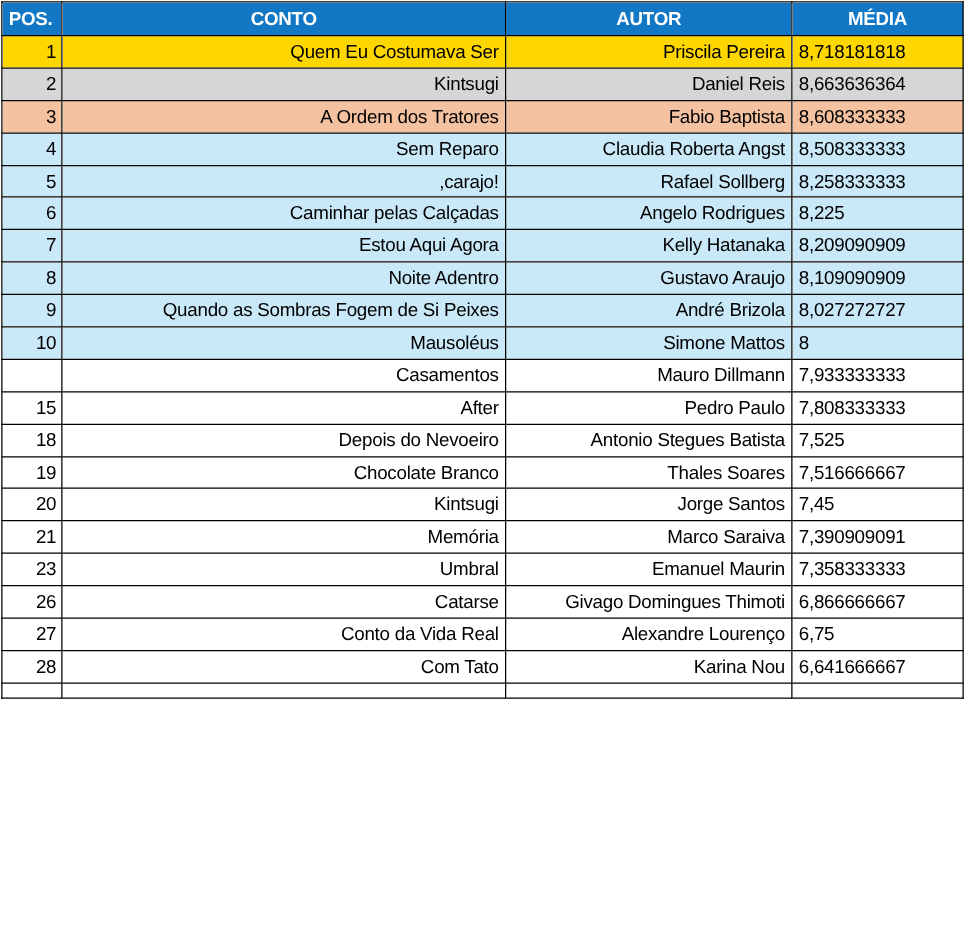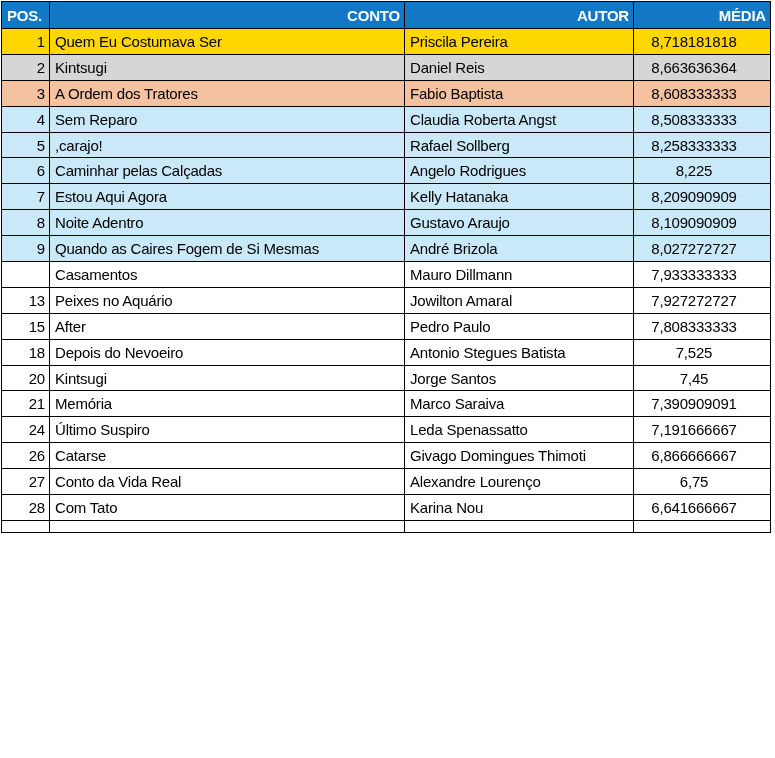--- a/index.html
+++ b/index.html
@@ -29,30 +29,30 @@
     line-height: 1;
     overflow: hidden;
     white-space: nowrap;
     letter-spacing: -0.2px;
   }
   thead tr { height: 27px; }
   th {
     background: var(--header_bg, #1277C5);
     color: var(--header_text, #fff);
     font-weight: 700;
-    text-align: right;
+    text-align: center;
     padding: 0 4px;
   }
   th.pos { text-align: left; padding-left: 5px; }
   tbody tr { height: 25.9px; }
   td { color: #000; padding: 0 5px; background: var(--row_bg, #fff); }
   td.pos   { text-align: right; padding-right: 4px; }
-  td.conto { text-align: left; }
-  td.autor { text-align: left; }
-  td.media { text-align: center; padding-right: 21px; }
+  td.conto { text-align: right; }
+  td.autor { text-align: right; }
+  td.media { text-align: left; padding-right: 21px; }
   tr.hl-gold   td { background: var(--gold); }
   tr.hl-silver td { background: var(--silver); }
   tr.hl-bronze td { background: var(--bronze); }
   tr.hl-top10  td { background: var(--top10); }
   tr.hl-none   td { background: var(--row_bg, #fff); }
   tr.partial { height: 12px; }
   tr.partial td { background: var(--row_bg, #fff); }
 </style>
 </head>
 <body>
@@ -117,65 +117,71 @@
       <td class="media">8,209090909</td>
     </tr>
         <tr class="hl-top10">
       <td class="pos">8</td>
       <td class="conto">Noite Adentro</td>
       <td class="autor">Gustavo Araujo</td>
       <td class="media">8,109090909</td>
     </tr>
         <tr class="hl-top10">
       <td class="pos">9</td>
-      <td class="conto">Quando as Caires Fogem de Si Mesmas</td>
+      <td class="conto">Quando as Sombras Fogem de Si Peixes</td>
       <td class="autor">André Brizola</td>
       <td class="media">8,027272727</td>
+    </tr>
+        <tr class="hl-top10">
+      <td class="pos">10</td>
+      <td class="conto">Mausoléus</td>
+      <td class="autor">Simone Mattos</td>
+      <td class="media">8</td>
     </tr>
         <tr class="hl-none">
       <td class="pos"></td>
       <td class="conto">Casamentos</td>
       <td class="autor">Mauro Dillmann</td>
       <td class="media">7,933333333</td>
     </tr>
         <tr class="hl-none">
-      <td class="pos">13</td>
-      <td class="conto">Peixes no Aquário</td>
-      <td class="autor">Jowilton Amaral</td>
-      <td class="media">7,927272727</td>
-    </tr>
-        <tr class="hl-none">
       <td class="pos">15</td>
       <td class="conto">After</td>
       <td class="autor">Pedro Paulo</td>
       <td class="media">7,808333333</td>
     </tr>
         <tr class="hl-none">
       <td class="pos">18</td>
       <td class="conto">Depois do Nevoeiro</td>
       <td class="autor">Antonio Stegues Batista</td>
       <td class="media">7,525</td>
     </tr>
         <tr class="hl-none">
+      <td class="pos">19</td>
+      <td class="conto">Chocolate Branco</td>
+      <td class="autor">Thales Soares</td>
+      <td class="media">7,516666667</td>
+    </tr>
+        <tr class="hl-none">
       <td class="pos">20</td>
       <td class="conto">Kintsugi</td>
       <td class="autor">Jorge Santos</td>
       <td class="media">7,45</td>
     </tr>
         <tr class="hl-none">
       <td class="pos">21</td>
       <td class="conto">Memória</td>
       <td class="autor">Marco Saraiva</td>
       <td class="media">7,390909091</td>
     </tr>
         <tr class="hl-none">
-      <td class="pos">24</td>
-      <td class="conto">Último Suspiro</td>
-      <td class="autor">Leda Spenassatto</td>
-      <td class="media">7,191666667</td>
+      <td class="pos">23</td>
+      <td class="conto">Umbral</td>
+      <td class="autor">Emanuel Maurin</td>
+      <td class="media">7,358333333</td>
     </tr>
         <tr class="hl-none">
       <td class="pos">26</td>
       <td class="conto">Catarse</td>
       <td class="autor">Givago Domingues Thimoti</td>
       <td class="media">6,866666667</td>
     </tr>
         <tr class="hl-none">
       <td class="pos">27</td>
       <td class="conto">Conto da Vida Real</td>

